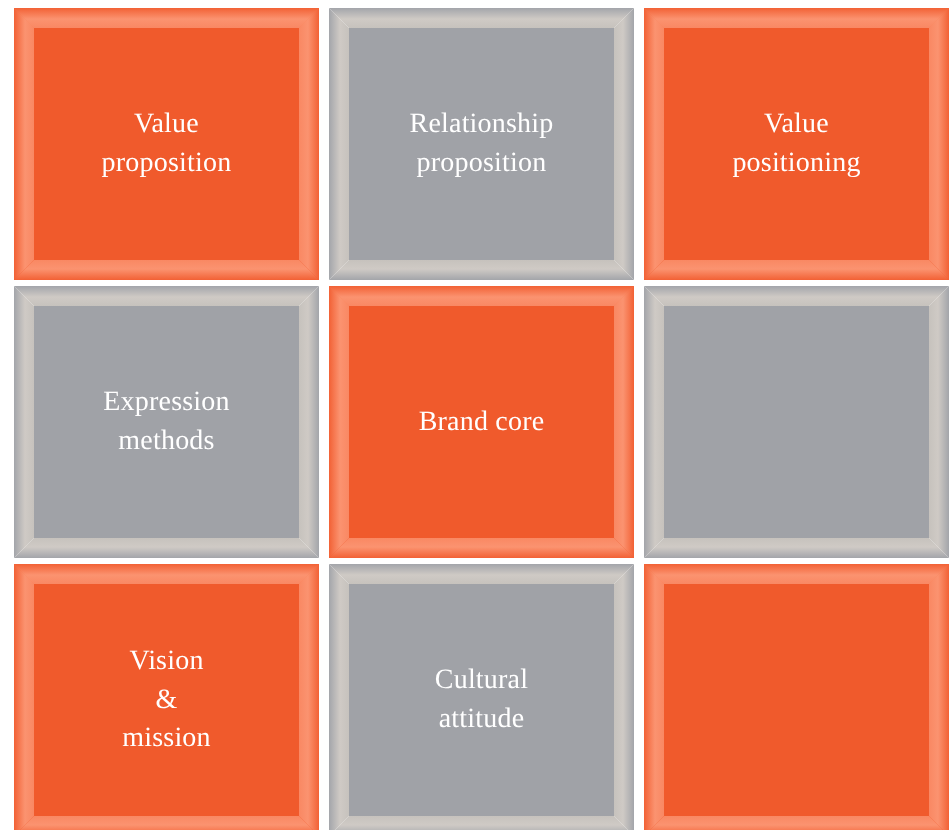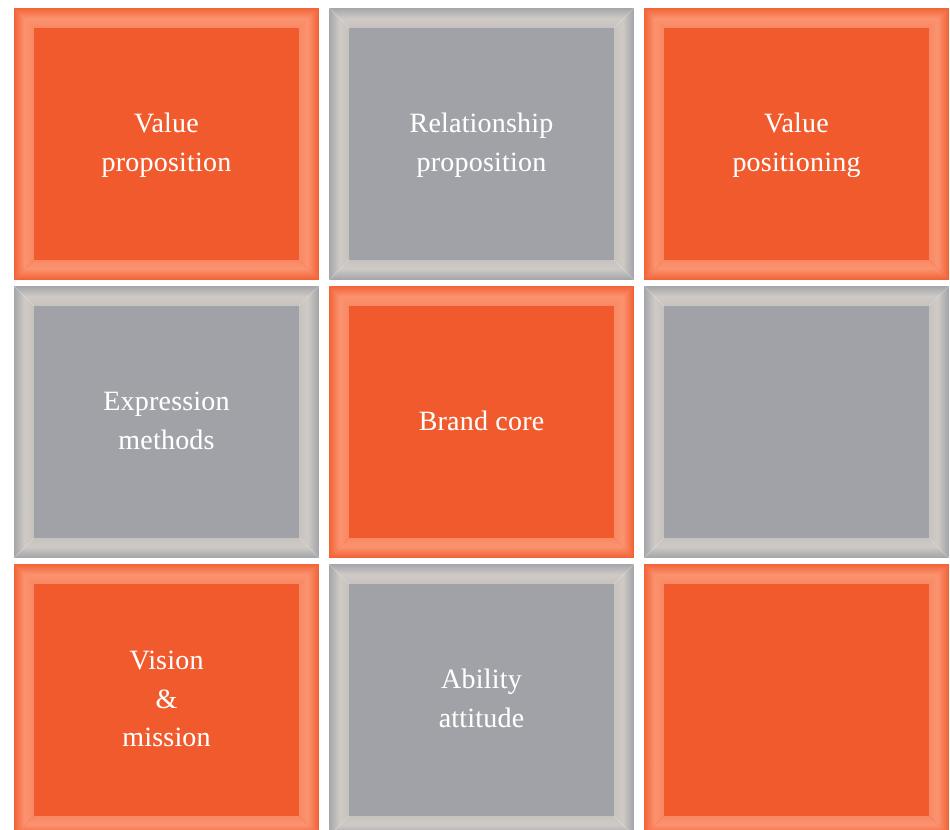--- a/index.html
+++ b/index.html
@@ -168,21 +168,21 @@
 &amp;
 mission</div>
   </div>
 
   <div class="tile gray">
     <div class="side top"></div>
     <div class="side right"></div>
     <div class="side bottom"></div>
     <div class="side left"></div>
     <div class="face"></div>
-    <div class="label">Ability
+    <div class="label">Cultural
 attitude</div>
   </div>
 
   <div class="tile orange">
     <div class="side top"></div>
     <div class="side right"></div>
     <div class="side bottom"></div>
     <div class="side left"></div>
     <div class="face"></div>
   </div>

